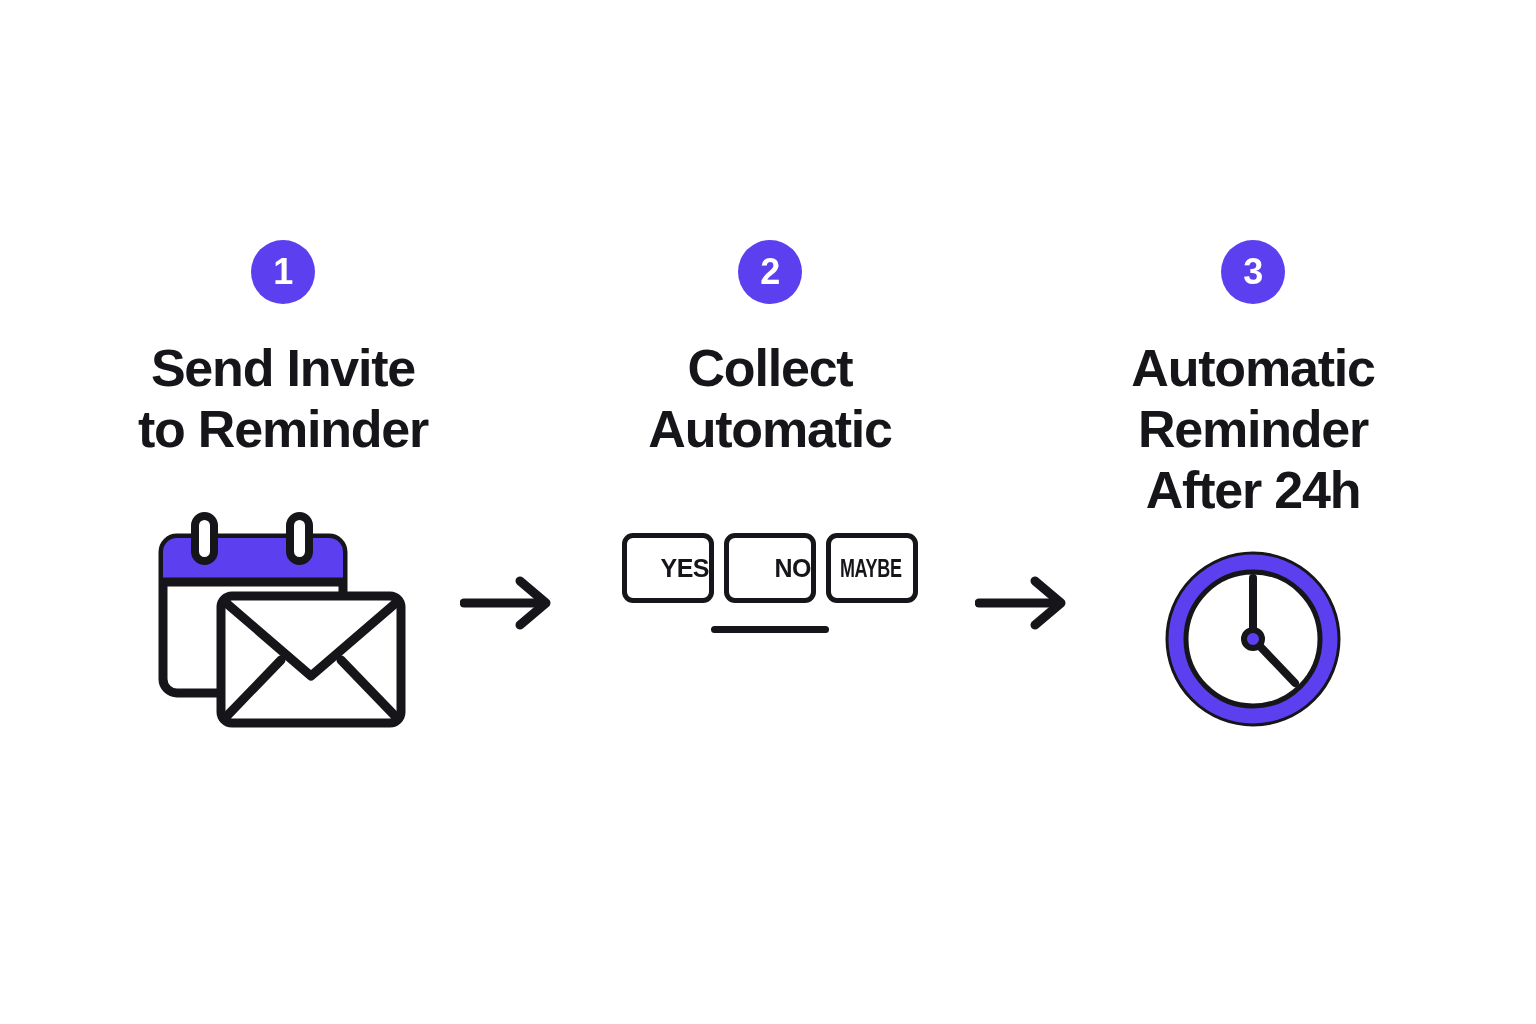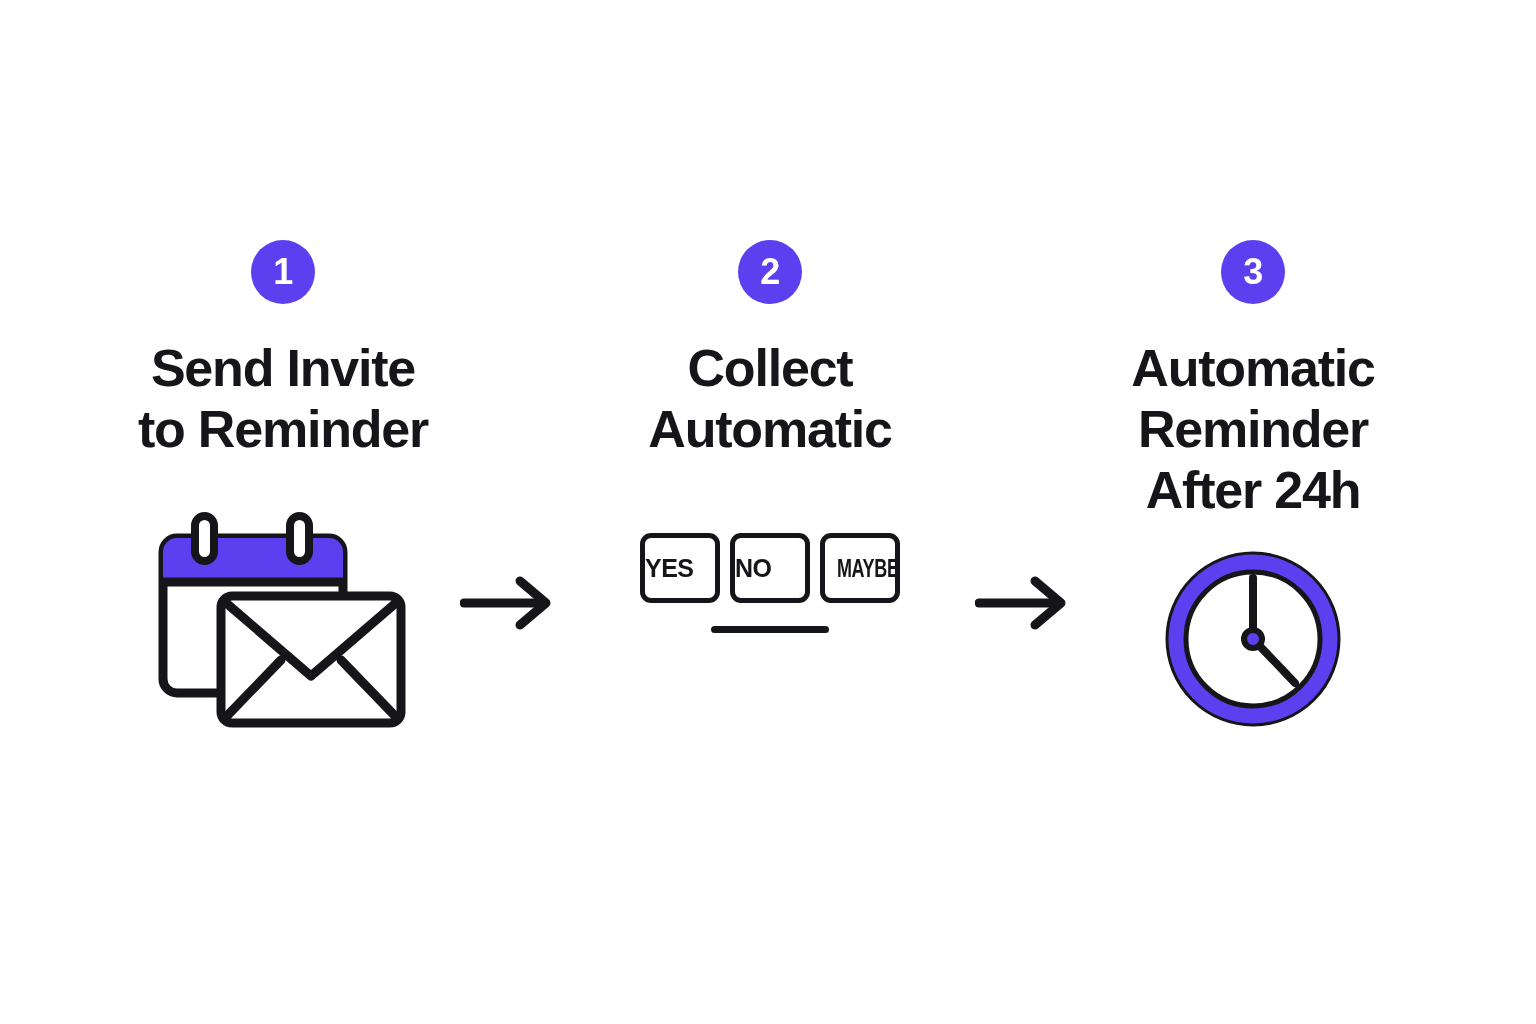--- a/index.html
+++ b/index.html
@@ -87,28 +87,28 @@
     justify-content: flex-start;
     padding-top: 28px;
     height: 100%;
     box-sizing: border-box;
   }
   .resp-row {
     display: flex;
     gap: 10px;
   }
   .resp-btn {
-    width: 80px;
+    width: 92px;
     height: 70px;
     border: 5px solid #16161a;
     border-radius: 11px;
     background: #ffffff;
     display: flex;
     align-items: center;
-    justify-content: flex-start;
+    justify-content: flex-end;
     box-sizing: border-box;
   }
   .resp-label {
     font-size: 25px;
     font-weight: 700;
     letter-spacing: -0.5px;
     color: #16161a;
     line-height: 1;
   }
   .resp-label.narrow {

